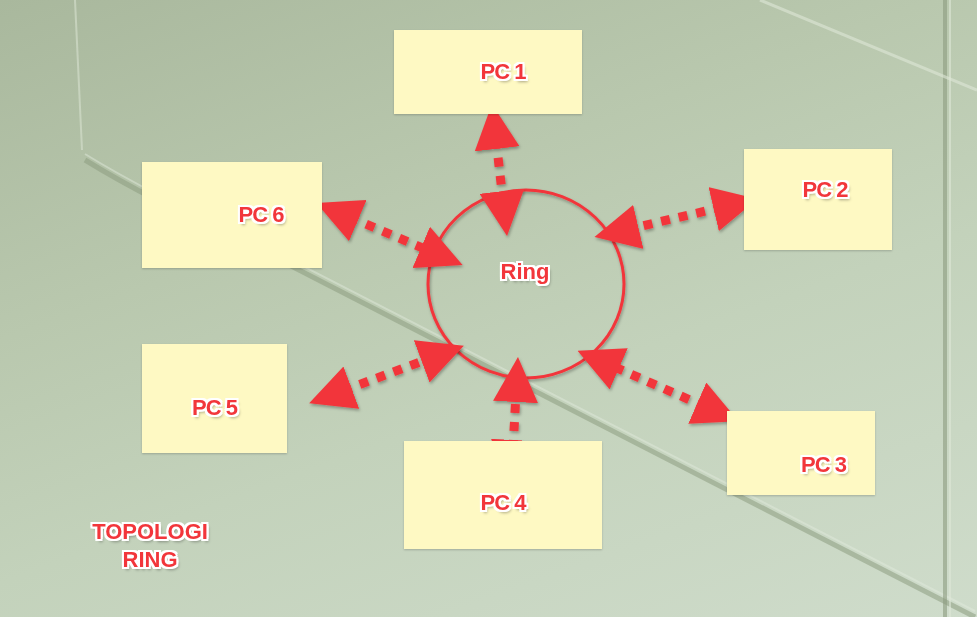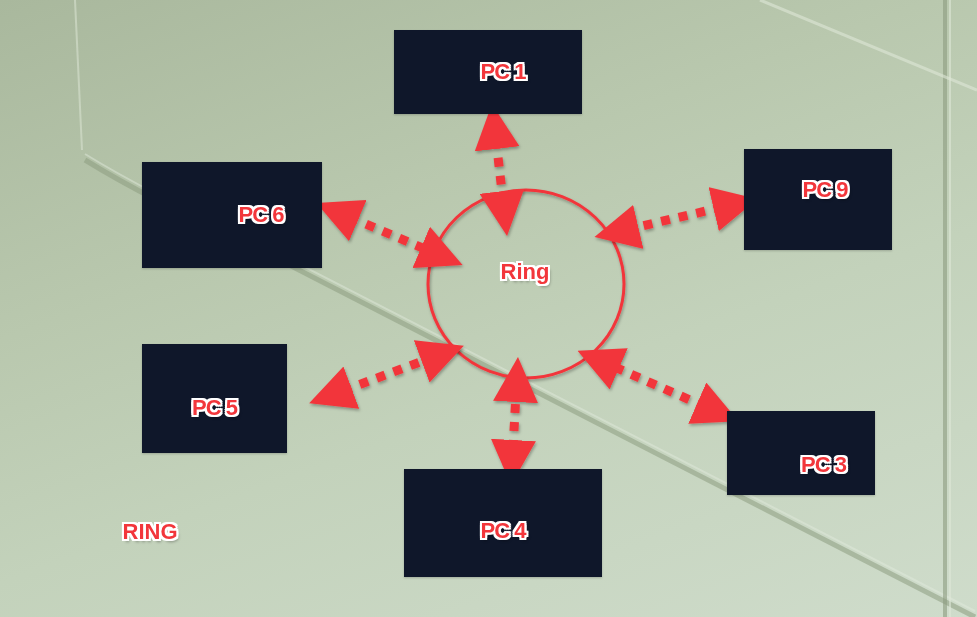--- a/index.html
+++ b/index.html
@@ -3,21 +3,21 @@
 <meta charset="utf-8">
 <style>
   html, body { margin: 0; padding: 0; }
   body {
     width: 977px; height: 617px; overflow: hidden; position: relative;
     font-family: "Liberation Sans", sans-serif;
     background: linear-gradient(160deg, #a9b89d 0%, #b9c8ae 35%, #c3d2bb 60%, #cfdccb 100%);
   }
   .bg-line { position: absolute; pointer-events: none; }
   .pc-box {
-    position: absolute; background: #0f172a;
+    position: absolute; background: #fef9c3;
     display: flex; align-items: center; justify-content: center;
     box-shadow: 0 1px 2px rgba(0,0,0,0.2);
   }
   .pc-label, .outline-text {
     font-weight: bold; color: #f2363b;
     text-shadow:
       -2px -2px 0 #fff, 2px -2px 0 #fff, -2px 2px 0 #fff, 2px 2px 0 #fff,
       0 -2px 0 #fff, 0 2px 0 #fff, -2px 0 0 #fff, 2px 0 0 #fff,
       2px 3px 3px rgba(0,0,0,0.35);
     letter-spacing: -1px;
@@ -62,34 +62,35 @@
     <line x1="512" y1="467" x2="517" y2="375"></line>
     <line x1="326" y1="397" x2="447" y2="352"></line>
     <line x1="333" y1="210" x2="446" y2="258"></line>
   </g>
 </svg>
 
 <div class="pc-box" style="left:394px;top:30px;width:188px;height:84px;">
   <span class="pc-label" style="margin-left:30px;">PC 1</span>
 </div>
 <div class="pc-box" style="left:744px;top:149px;width:148px;height:101px;">
-  <span class="pc-label" style="margin-left:14px;margin-bottom:20px;">PC 9</span>
+  <span class="pc-label" style="margin-left:14px;margin-bottom:20px;">PC 2</span>
 </div>
 <div class="pc-box" style="left:727px;top:411px;width:148px;height:84px;">
   <span class="pc-label" style="margin-top:24px;padding-left:45px;">PC 3</span>
 </div>
-<div class="pc-box" style="left:404px;top:469px;width:198px;height:108px;">
+<div class="pc-box" style="left:404px;top:441px;width:198px;height:108px;">
   <span class="pc-label" style="margin-top:16px;">PC 4</span>
 </div>
 <div class="pc-box" style="left:142px;top:344px;width:145px;height:109px;">
   <span class="pc-label" style="margin-top:18px;">PC 5</span>
 </div>
 <div class="pc-box" style="left:142px;top:162px;width:180px;height:106px;">
   <span class="pc-label" style="margin-left:10px;padding-left:48px;">PC 6</span>
 </div>
 
 <div class="ring-label outline-text">
   <div>Ring</div>
 </div>
 
 <div class="title-label outline-text">
+  <div>TOPOLOGI</div>
   <div>RING</div>
 </div>
 
 </body></html>

